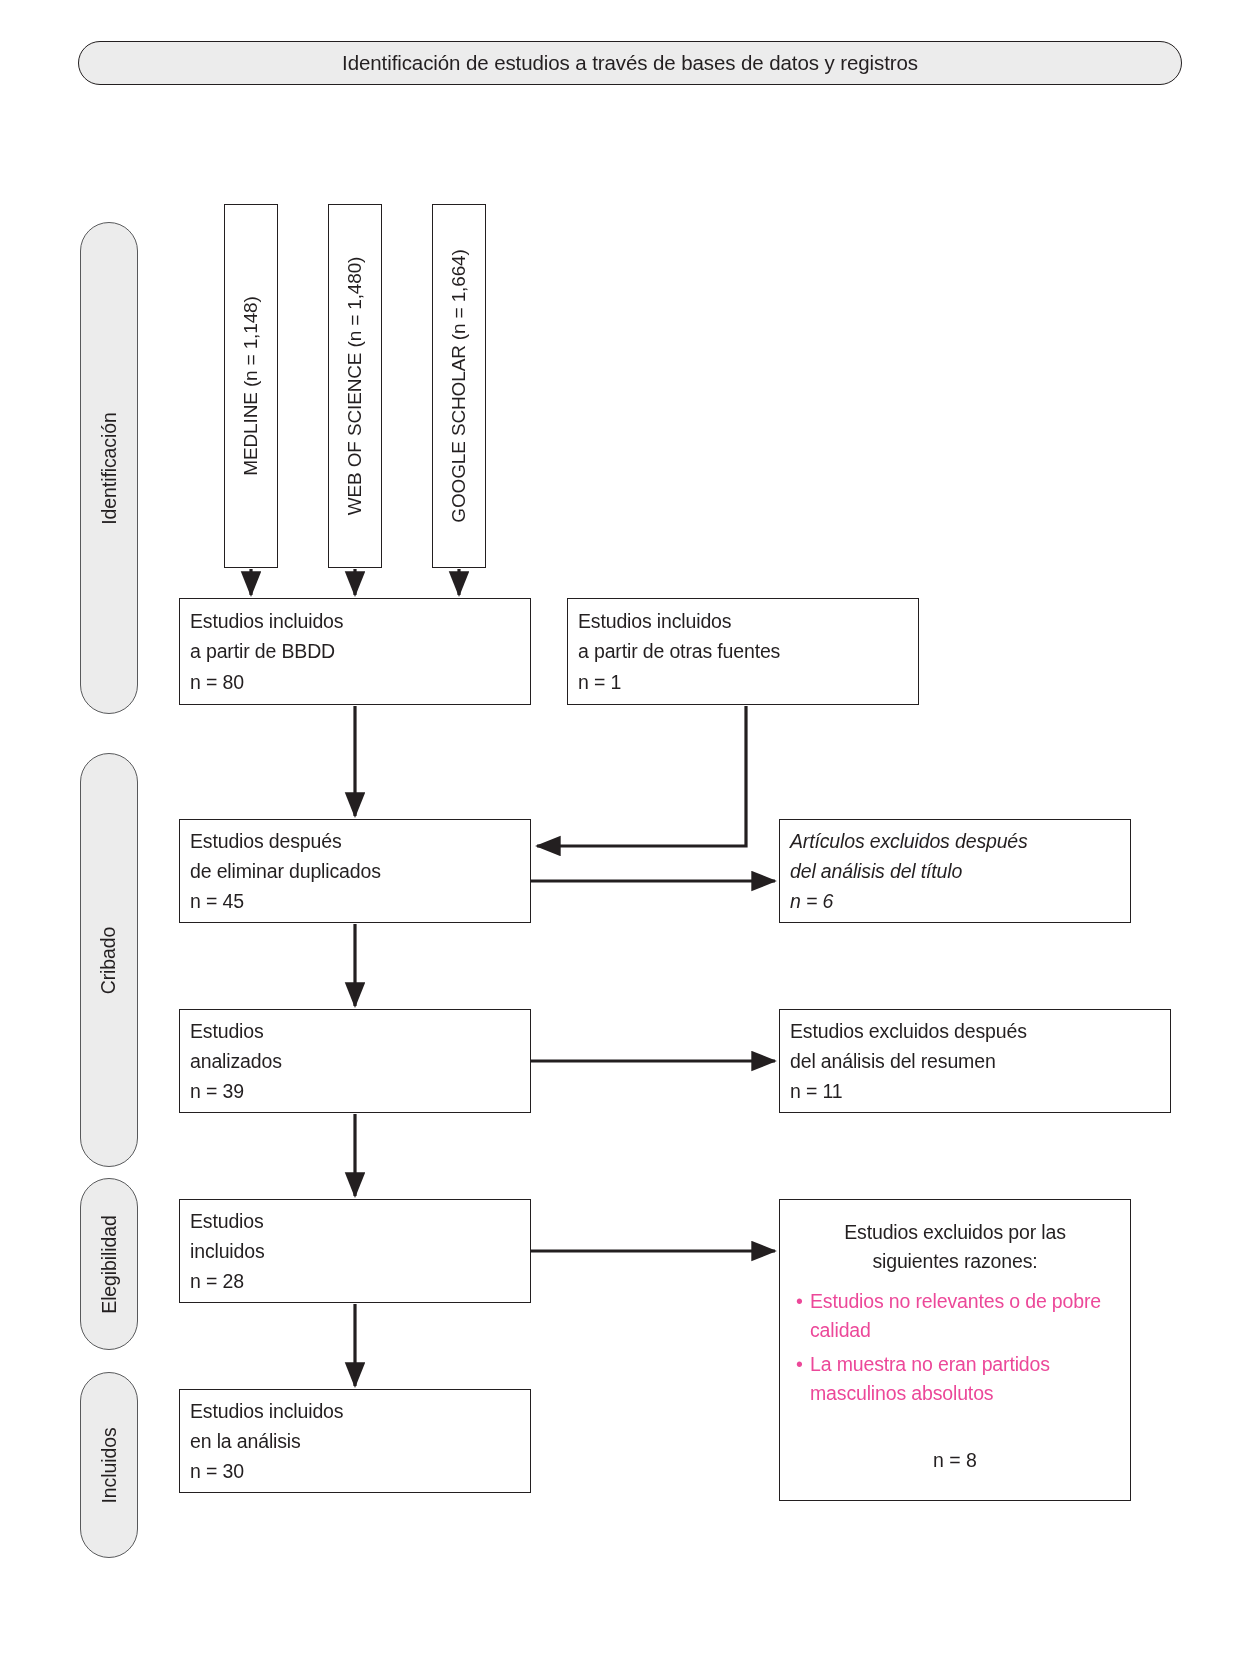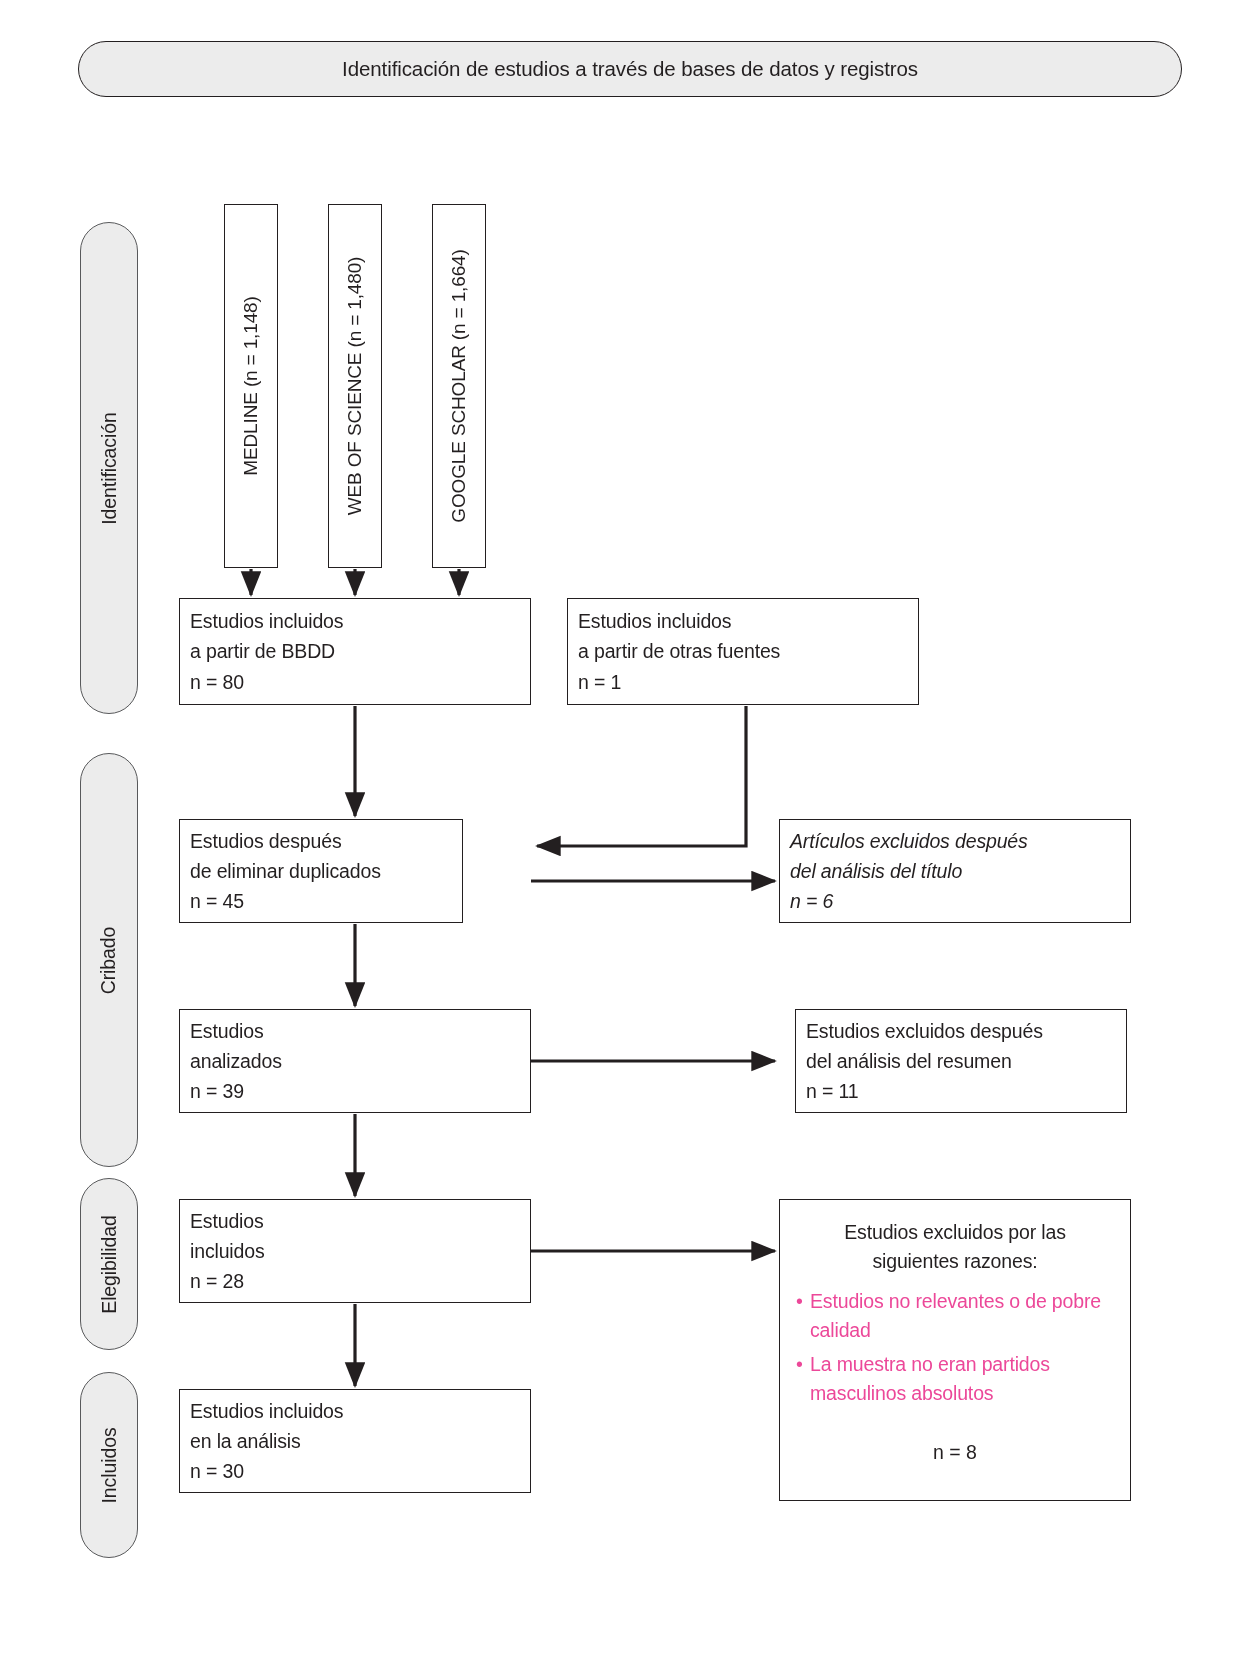--- a/index.html
+++ b/index.html
@@ -18,21 +18,21 @@
     overflow: hidden;
     background: #ffffff;
   }
 
   
   .banner {
     position: absolute;
     left: 78px;
     top: 41px;
     width: 1104px;
-    height: 56px;
+    height: 44px;
     border: 1.6px solid #231f20;
     border-radius: 28px;
     background: #ececec;
     display: flex;
     align-items: center;
     justify-content: center;
     box-sizing: border-box;
   }
   .banner-text {
     font-size: 20.5px;
@@ -101,21 +101,21 @@
   .box .line {
     font-size: 19.5px;
     line-height: 1.55;
     color: #231f20;
     letter-spacing: -0.15px;
     white-space: nowrap;
   }
   .box.reasons {
     align-items: stretch;
     justify-content: flex-start;
-    padding: 18px 16px 18px 16px;
+    padding: 18px 16px 10px 16px;
   }
   .reasons .head {
     font-size: 19.5px;
     line-height: 1.5;
     text-align: center;
     color: #231f20;
     letter-spacing: -0.15px;
   }
   .reasons ul {
     list-style: none;
@@ -193,39 +193,39 @@
     <span class="line">a partir de BBDD</span>
     <span class="line">n = 80</span>
   </div>
 
   <div class="box" style="left:567px; top:598px; width:352px; height:107px;">
     <span class="line">Estudios incluidos</span>
     <span class="line">a partir de otras fuentes</span>
     <span class="line">n = 1</span>
   </div>
 
-  <div class="box" style="left:179px; top:819px; width:284px; height:104px;">
+  <div class="box" style="left:179px; top:819px; width:352px; height:104px;">
     <span class="line">Estudios después</span>
     <span class="line">de eliminar duplicados</span>
     <span class="line">n = 45</span>
   </div>
 
   <div class="box" style="left:779px; top:819px; width:352px; height:104px;font-style:italic;">
     <span class="line">Artículos excluidos después</span>
     <span class="line">del análisis del título</span>
     <span class="line">n = 6</span>
   </div>
 
   <div class="box" style="left:179px; top:1009px; width:352px; height:104px;">
     <span class="line">Estudios</span>
     <span class="line">analizados</span>
     <span class="line">n = 39</span>
   </div>
 
-  <div class="box" style="left:795px; top:1009px; width:332px; height:104px;">
+  <div class="box" style="left:779px; top:1009px; width:392px; height:104px;">
     <span class="line">Estudios excluidos después</span>
     <span class="line">del análisis del resumen</span>
     <span class="line">n = 11</span>
   </div>
 
   <div class="box" style="left:179px; top:1199px; width:352px; height:104px;">
     <span class="line">Estudios</span>
     <span class="line">incluidos</span>
     <span class="line">n = 28</span>
   </div>

